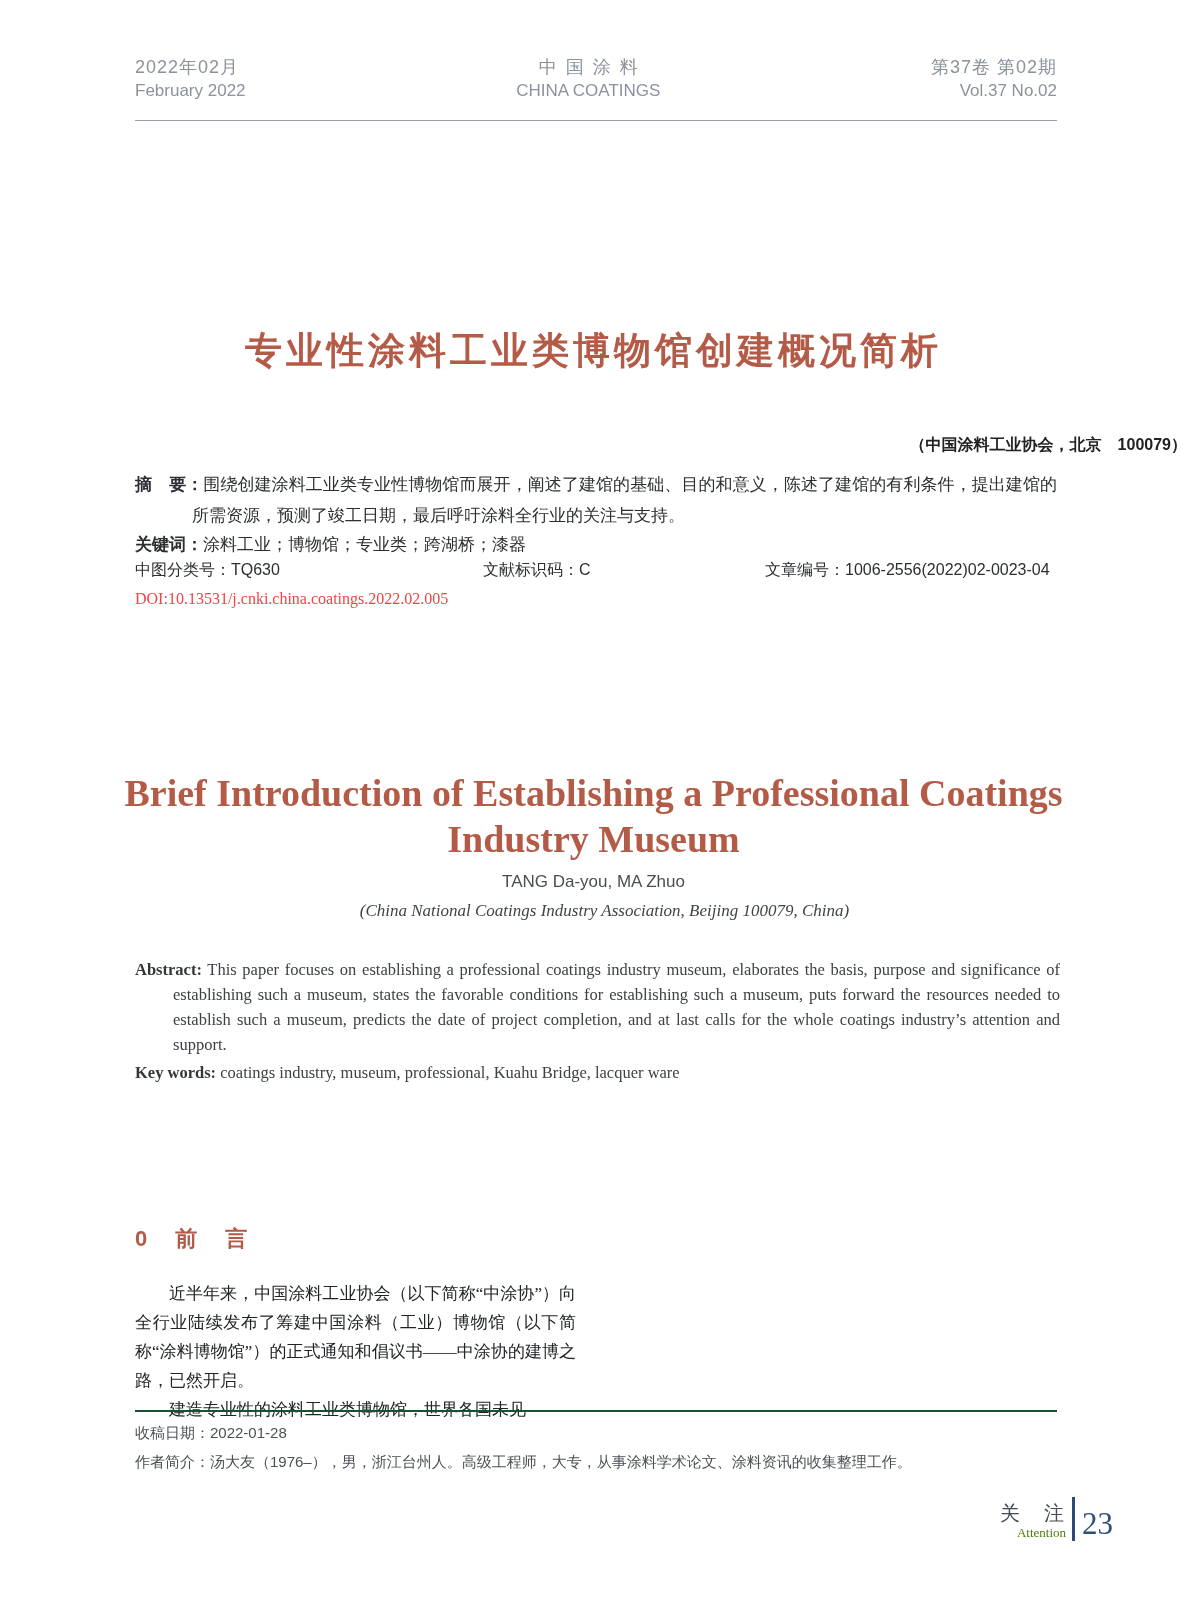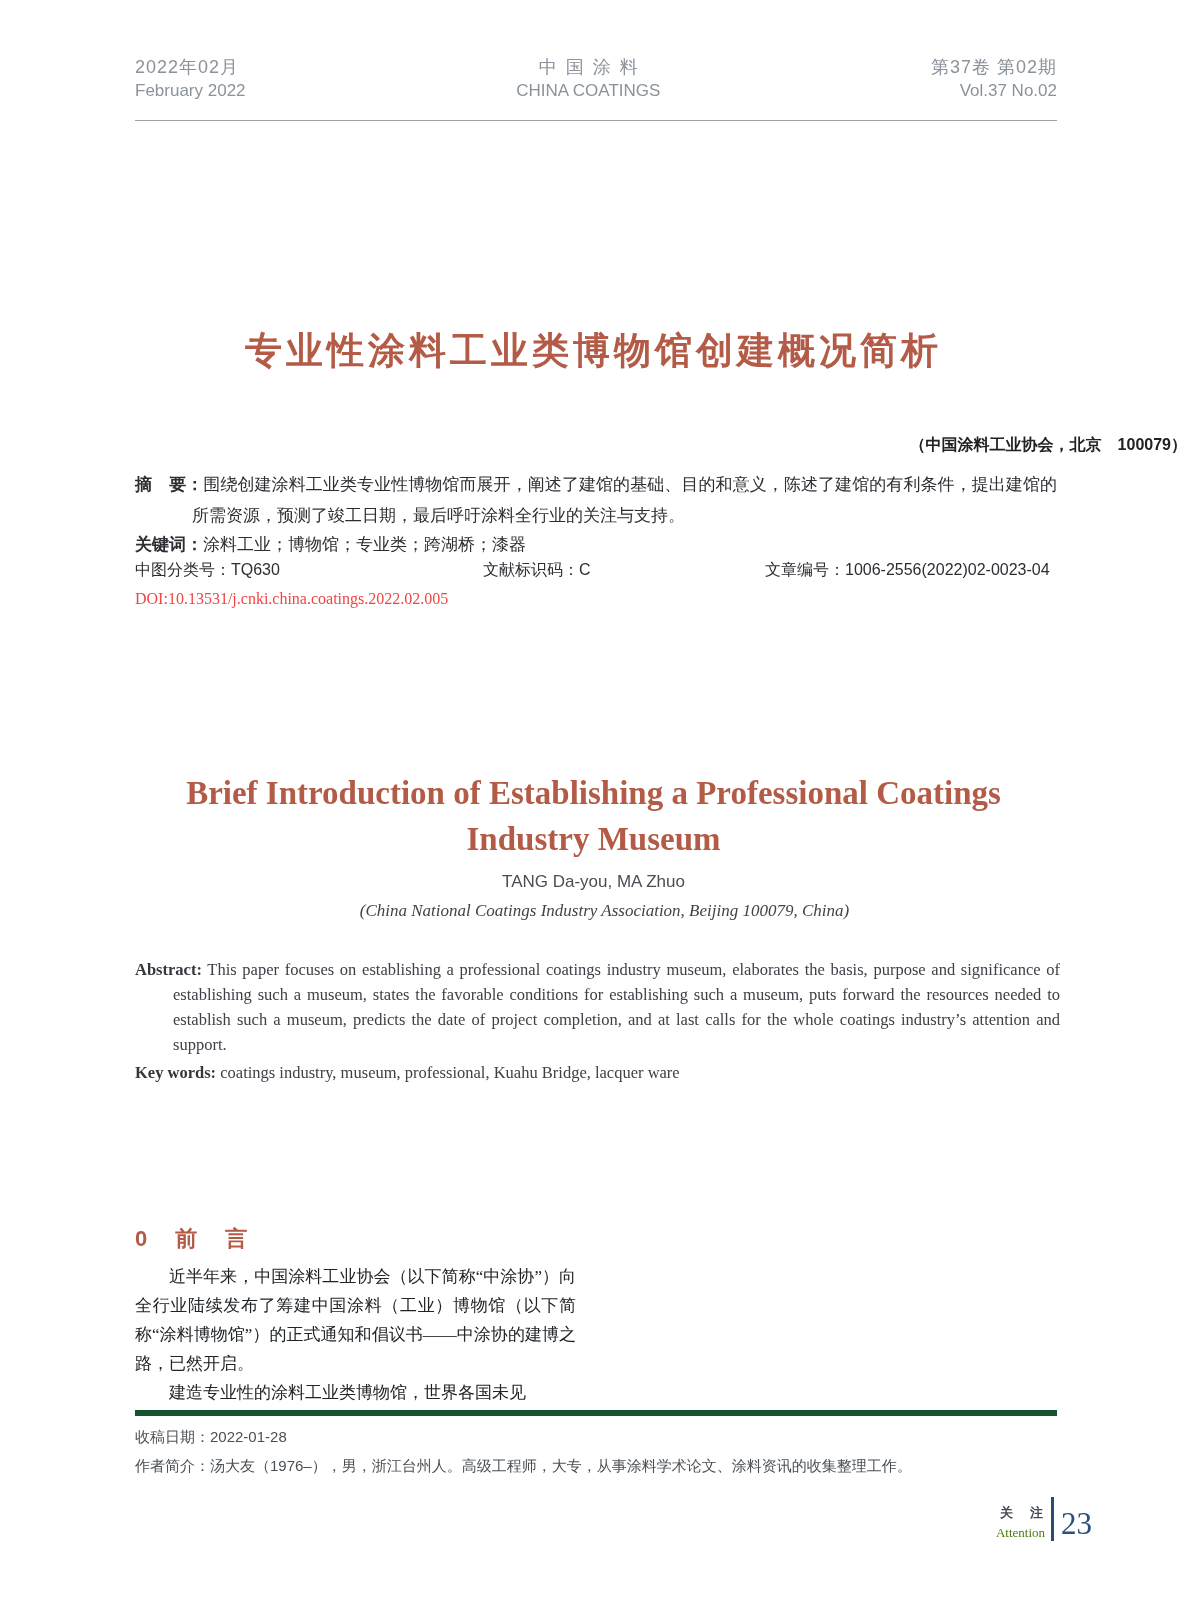--- a/index.html
+++ b/index.html
@@ -62,21 +62,21 @@
   .doi-line {
     position:absolute; top:590px; left:135px; width:922px;
     font-family:"Liberation Serif", serif;
     font-size:16px; color:#ef4444;
   }
   
   .title-en {
     position:absolute; top:770px; left:0; width:100%;
     text-align:center;
     font-family:"Liberation Serif", serif;
-    font-size:33px; line-height:46px; font-weight:700;
+    font-size:38px; line-height:46px; font-weight:700;
     color:#b35b46;
   }
   .authors-en {
     position:absolute; top:872px; left:0; width:100%;
     text-align:center; font-size:17px; color:#4a4e54;
   }
   .affil-en {
     position:absolute; top:901px; left:11px; width:100%;
     text-align:center; font-family:"Liberation Serif", serif;
     font-style:italic; font-size:17px; color:#3f444a;
@@ -97,39 +97,39 @@
     display:flex; gap:36px;
     font-family:"Liberation Serif", serif;
     font-size:17px; line-height:29px; color:#212427;
     text-align:justify;
   }
   .col-left  { width:441px; }
   .col-right { width:445px; padding-top:9px; }
   .sec-heading {
     font-family:"Liberation Sans", sans-serif;
     font-size:22px; font-weight:700; color:#b35b46;
-    letter-spacing:3px; margin-bottom:9px;
+    letter-spacing:3px; margin-bottom:26px;
   }
   .columns p.indent   { text-indent:2em; }
   .columns p.noindent { text-indent:0; }
   
   .footnote {
     position:absolute; top:1410px; left:135px; width:922px;
-    border-top:6px solid #14532d;
+    border-top:2px solid #14532d;
     padding-top:6px;
     font-size:15px; line-height:29px; color:#4b5055;
   }
   
   .page-footer {
     position:absolute; top:1497px; left:952px;
     display:flex; align-items:flex-end;
   }
   .f-labels { display:flex; flex-direction:column; align-items:flex-end; margin-right:6px; }
   .f-zh {
-    font-size:13px; font-weight:700; color:#454b54;
+    font-size:20px; font-weight:400; color:#454b54;
     letter-spacing:2px; line-height:24px;margin-left:48px;
   }
   .f-en {
     font-family:"Liberation Serif", serif;
     font-size:13px; color:#4d7c0f; line-height:16px;
   }
   .f-bar { width:3px; height:44px; background:#2b4a74; margin-right:7px; }
   .f-num {
     font-family:"Liberation Serif", serif;
     font-size:31px; color:#2f4e7d; line-height:34px;

